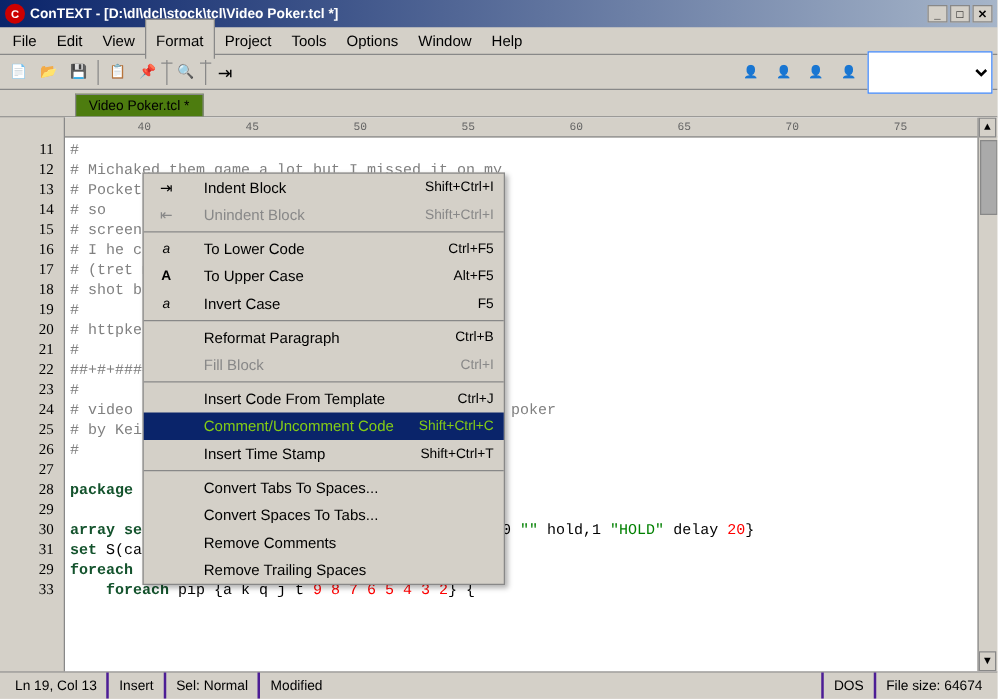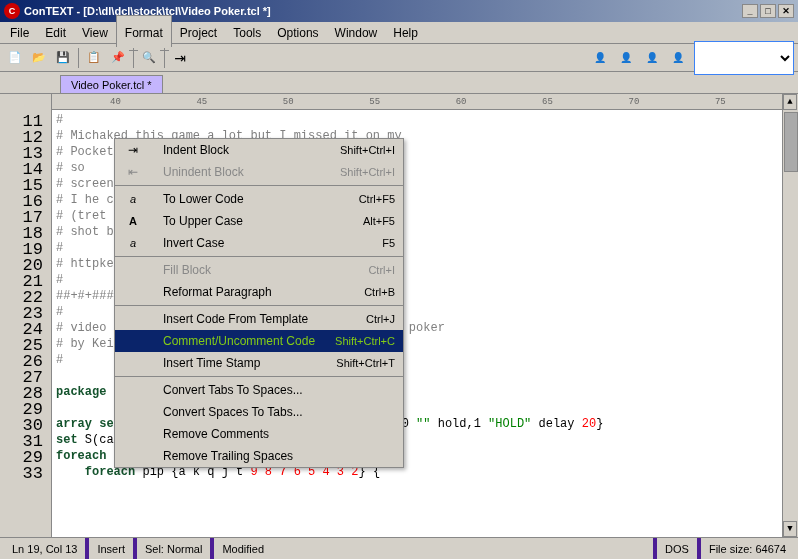--- a/index.html
+++ b/index.html
@@ -92,37 +92,37 @@
     .tab {
       padding: 2px 10px;
       background: #bbb;
       border: 1px solid #888;
       border-bottom: none;
       font-size: 11px;
       cursor: pointer;
       height: 18px;
       display: flex; align-items: center;
     }
-    .tab.active { background: #c4b5fd; }
+    .tab.active { background: #4d7c0f; }
 
     
     .main-area {
       display: flex;
       height: calc(559px - 22px - 22px - 28px - 22px - 22px);
       position: relative;
     }
 
     
     .line-numbers {
       background: #d4d0c8;
       width: 52px;
       border-right: 1px solid #888;
       padding: 2px 4px;
-      font-family: Liberation Mono, monospace;
-      font-size: 17px;
+      font-family: Liberation Serif, serif;
+      font-size: 12px;
       color: #000;
       overflow: hidden;
     }
     .line-num {
       height: 16px;
       text-align: right;
       padding-right: 4px;
     }
 
     
@@ -199,21 +199,21 @@
       background: #d4d0c8;
       height: 22px;
       border-top: 1px solid #888;
       display: flex;
       align-items: center;
       font-size: 11px;
       padding: 0 4px;
     }
     .status-seg {
       padding: 0 8px;
-      border-right: 4px solid #4c1d95;
+      border-right: 2px solid #4c1d95;
       height: 100%;
       display: flex; align-items: center;
     }
     .status-seg:last-child { border-right: none; }
 
     
     .app-icon {
       width: 16px; height: 16px;
       background: #c00;
       border-radius: 50%;
@@ -308,21 +308,21 @@
   <div class="code-area">
 
     <div class="ruler">
       <span style="font-size:9px;letter-spacing:0px;">
         &nbsp;&nbsp;&nbsp;&nbsp;&nbsp;&nbsp;&nbsp;&nbsp;&nbsp;&nbsp;40&nbsp;&nbsp;&nbsp;&nbsp;&nbsp;&nbsp;&nbsp;&nbsp;&nbsp;&nbsp;&nbsp;&nbsp;&nbsp;&nbsp;45&nbsp;&nbsp;&nbsp;&nbsp;&nbsp;&nbsp;&nbsp;&nbsp;&nbsp;&nbsp;&nbsp;&nbsp;&nbsp;&nbsp;50&nbsp;&nbsp;&nbsp;&nbsp;&nbsp;&nbsp;&nbsp;&nbsp;&nbsp;&nbsp;&nbsp;&nbsp;&nbsp;&nbsp;55&nbsp;&nbsp;&nbsp;&nbsp;&nbsp;&nbsp;&nbsp;&nbsp;&nbsp;&nbsp;&nbsp;&nbsp;&nbsp;&nbsp;60&nbsp;&nbsp;&nbsp;&nbsp;&nbsp;&nbsp;&nbsp;&nbsp;&nbsp;&nbsp;&nbsp;&nbsp;&nbsp;&nbsp;65&nbsp;&nbsp;&nbsp;&nbsp;&nbsp;&nbsp;&nbsp;&nbsp;&nbsp;&nbsp;&nbsp;&nbsp;&nbsp;&nbsp;70&nbsp;&nbsp;&nbsp;&nbsp;&nbsp;&nbsp;&nbsp;&nbsp;&nbsp;&nbsp;&nbsp;&nbsp;&nbsp;&nbsp;75&nbsp;&nbsp;&nbsp;&nbsp;&nbsp;&nbsp;&nbsp;&nbsp;&nbsp;&nbsp;&nbsp;&nbsp;&nbsp;&nbsp;80
       </span>
     </div>
 
     <div class="code-lines">
       <div class="code-line"><span class="cm">#</span></div>
-      <div class="code-line"><span class="cm"># Micha</span><span class="cm">ked this game a lot but I missed it on my</span></div>
+      <div class="code-line"><span class="cm"># Micha</span><span class="cm">ked them game a lot but I missed it on my</span></div>
       <div class="code-line"><span class="cm"># Pocke</span><span class="cm">tf changes to get it to fit on the tiny</span></div>
       <div class="code-line"><span class="cm"># so</span></div>
       <div class="code-line"><span class="cm"># screen.</span></div>
       <div class="code-line"><span class="cm"># I h</span><span class="cm">e cards and getting them to look right</span></div>
       <div class="code-line"><span class="cm"># (tr</span><span class="cm">et my version here [1] and see the screen</span></div>
       <div class="code-line"><span class="cm"># shot b</span></div>
       <div class="code-line"><span class="cm">#</span></div>
       <div class="code-line"><span class="cm"># http</span><span class="cm">keforce/iVideoPoker.jpg</span></div>
       <div class="code-line"><span class="cm">#</span></div>
       <div class="code-line"><span class="cm">##+#+###</span><span class="cm">##################################</span></div>
@@ -373,29 +373,29 @@
         <span class="dd-shortcut">Alt+F5</span>
       </div>
       <div class="dd-item">
         <span class="dd-icon" style="font-style:italic;font-size:11px;">a</span>
         <span class="dd-label">Invert Case</span>
         <span class="dd-shortcut">F5</span>
       </div>
 
       <div class="dd-sep"></div>
 
+      <div class="dd-item">
+        <span class="dd-icon"></span>
+        <span class="dd-label">Reformat Paragraph</span>
+        <span class="dd-shortcut">Ctrl+B</span>
+      </div>
       <div class="dd-item disabled">
         <span class="dd-icon"></span>
         <span class="dd-label">Fill Block</span>
         <span class="dd-shortcut">Ctrl+I</span>
-      </div>
-      <div class="dd-item">
-        <span class="dd-icon"></span>
-        <span class="dd-label">Reformat Paragraph</span>
-        <span class="dd-shortcut">Ctrl+B</span>
       </div>
 
       <div class="dd-sep"></div>
 
       <div class="dd-item">
         <span class="dd-icon"></span>
         <span class="dd-label">Insert Code From Template</span>
         <span class="dd-shortcut">Ctrl+J</span>
       </div>
       <div class="dd-item highlighted">

